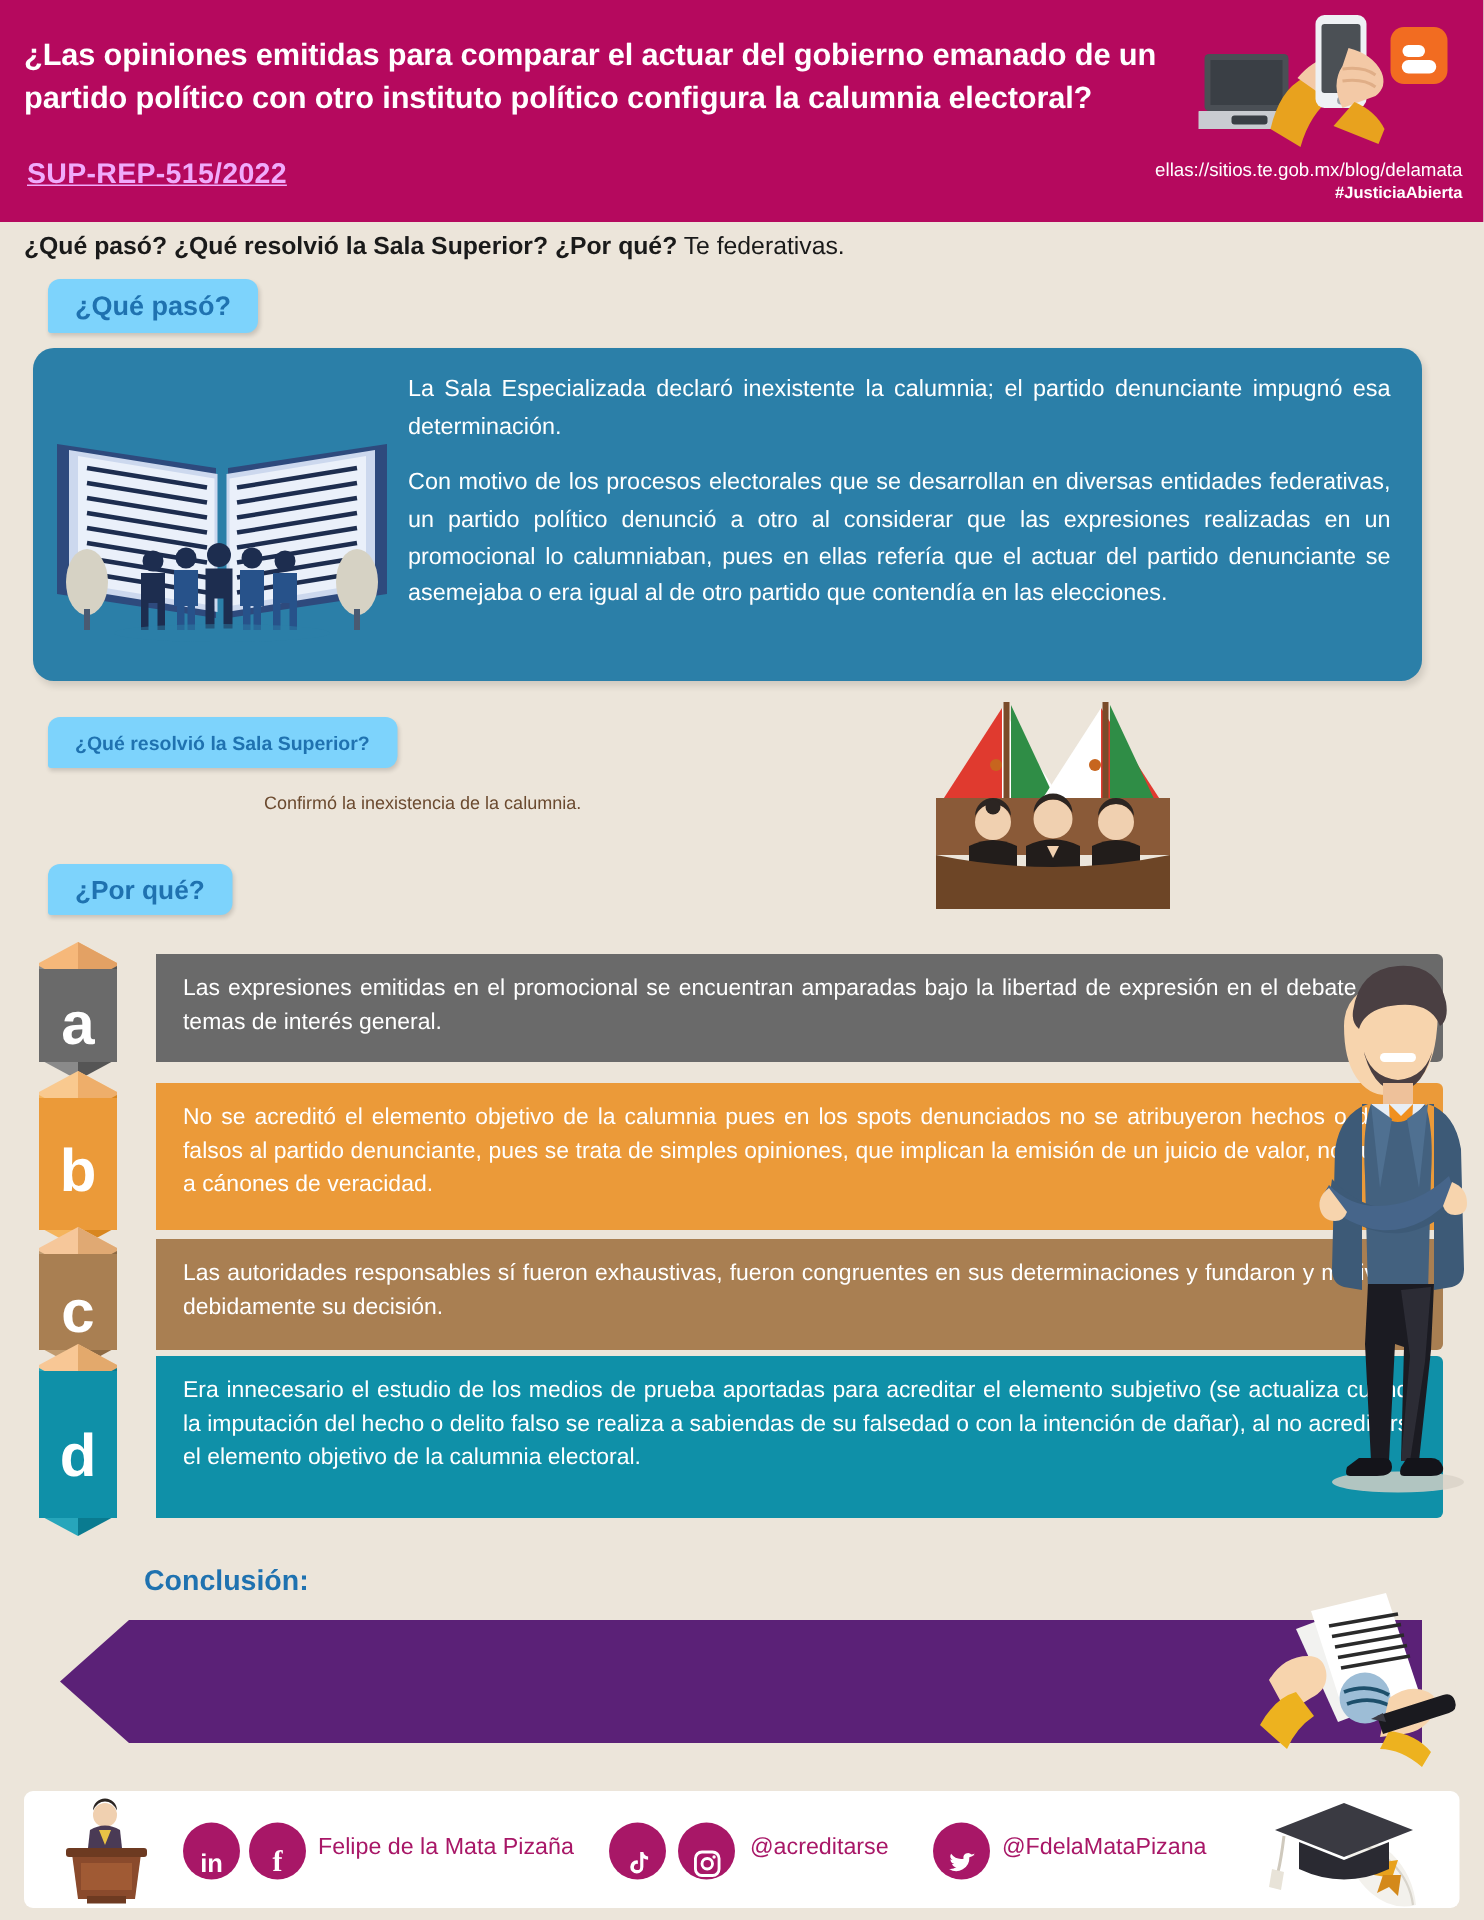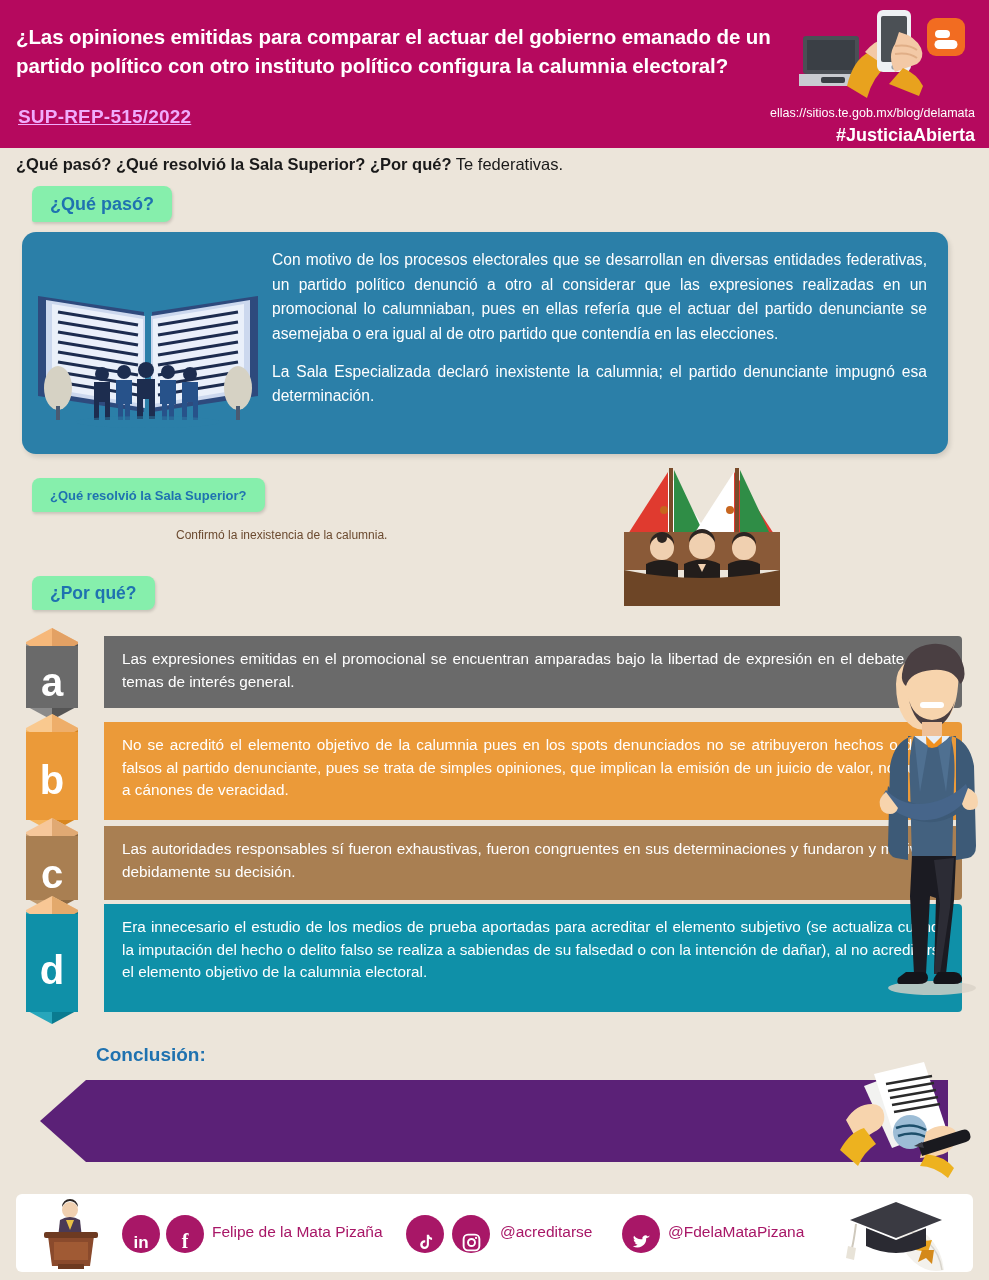--- a/index.html
+++ b/index.html
@@ -49,39 +49,39 @@
   }
   .header-url {
     position: absolute;
     right: 14px;
     top: 104px;
     text-align: right;
     color: #ffffff;
     font-size: 12.5px;
     line-height: 1.45;
   }
-  .header-hash { font-weight: bold; font-size: 18px; }
+  .header-hash { font-weight: bold; font-size: 11px; }
 
   .header-art { position: absolute; right: 10px; top: 2px; width: 180px; height: 100px; }
 
   
   .intro {
     position: absolute;
     left: 16px;
     top: 155px;
     font-size: 16.5px;
     color: #1a1a1a;
   }
   .intro b { font-weight: bold; }
   .intro .light { font-weight: normal; }
 
   
   .tab {
     position: absolute;
-    background: #86efac;
+    background: #7dd3fc;
     color: #1f72b0;
     font-weight: bold;
     border-radius: 8px 8px 8px 2px;
     box-shadow: 1px 2px 3px rgba(0,0,0,0.15);
     display: flex;
     align-items: center;
     padding: 0 18px;
   }
   #tab-quepaso { left: 32px; top: 186px; height: 36px; font-size: 18px; }
   #tab-resolvio { left: 32px; top: 478px; height: 34px; font-size: 13px; }
@@ -305,22 +305,22 @@
           <path d="M105 119 h18 v40 h-6 v-20 h-6 v20 h-6 z"></path>
         <circle cx="136" cy="112" r="7"></circle>
           <path d="M128 120 h16 v24 h-16 z M130 144 h5 v16 h-5 z M137 144 h5 v16 h-5 z" fill="#27528a"></path>
         <circle cx="158" cy="114" r="7"></circle>
           <path d="M150 122 h16 v38 h-5 v-18 h-6 v18 h-5 z" fill="#27528a"></path>
       </g>
       <ellipse cx="116" cy="162" rx="72" ry="6" fill="#2b7fa8" opacity="0.5"></ellipse>
     </svg>
 
     <div class="body">
+      <p>La Sala Especializada declaró inexistente la calumnia; el partido denunciante impugnó esa determinación.</p>
       <p>Con motivo de los procesos electorales que se desarrollan en diversas entidades federativas, un partido político denunció a otro al considerar que las expresiones realizadas en un promocional lo calumniaban, pues en ellas refería que el actuar del partido denunciante se asemejaba o era igual al de otro partido que contendía en las elecciones.</p>
-      <p>La Sala Especializada declaró inexistente la calumnia; el partido denunciante impugnó esa determinación.</p>
     </div>
   </div>
 
   <div class="tab" id="tab-resolvio">¿Qué resolvió la Sala Superior?</div>
   <div class="answer-resolvio">Confirmó la inexistencia de la calumnia.</div>
 
   <svg class="judges-art" viewBox="0 0 180 150">
 
     <path d="M56 8 L56 70 L16 70 Z" fill="#e03a2f"></path>
     <path d="M56 8 L56 70 L96 70 Z" fill="#ffffff"></path>

